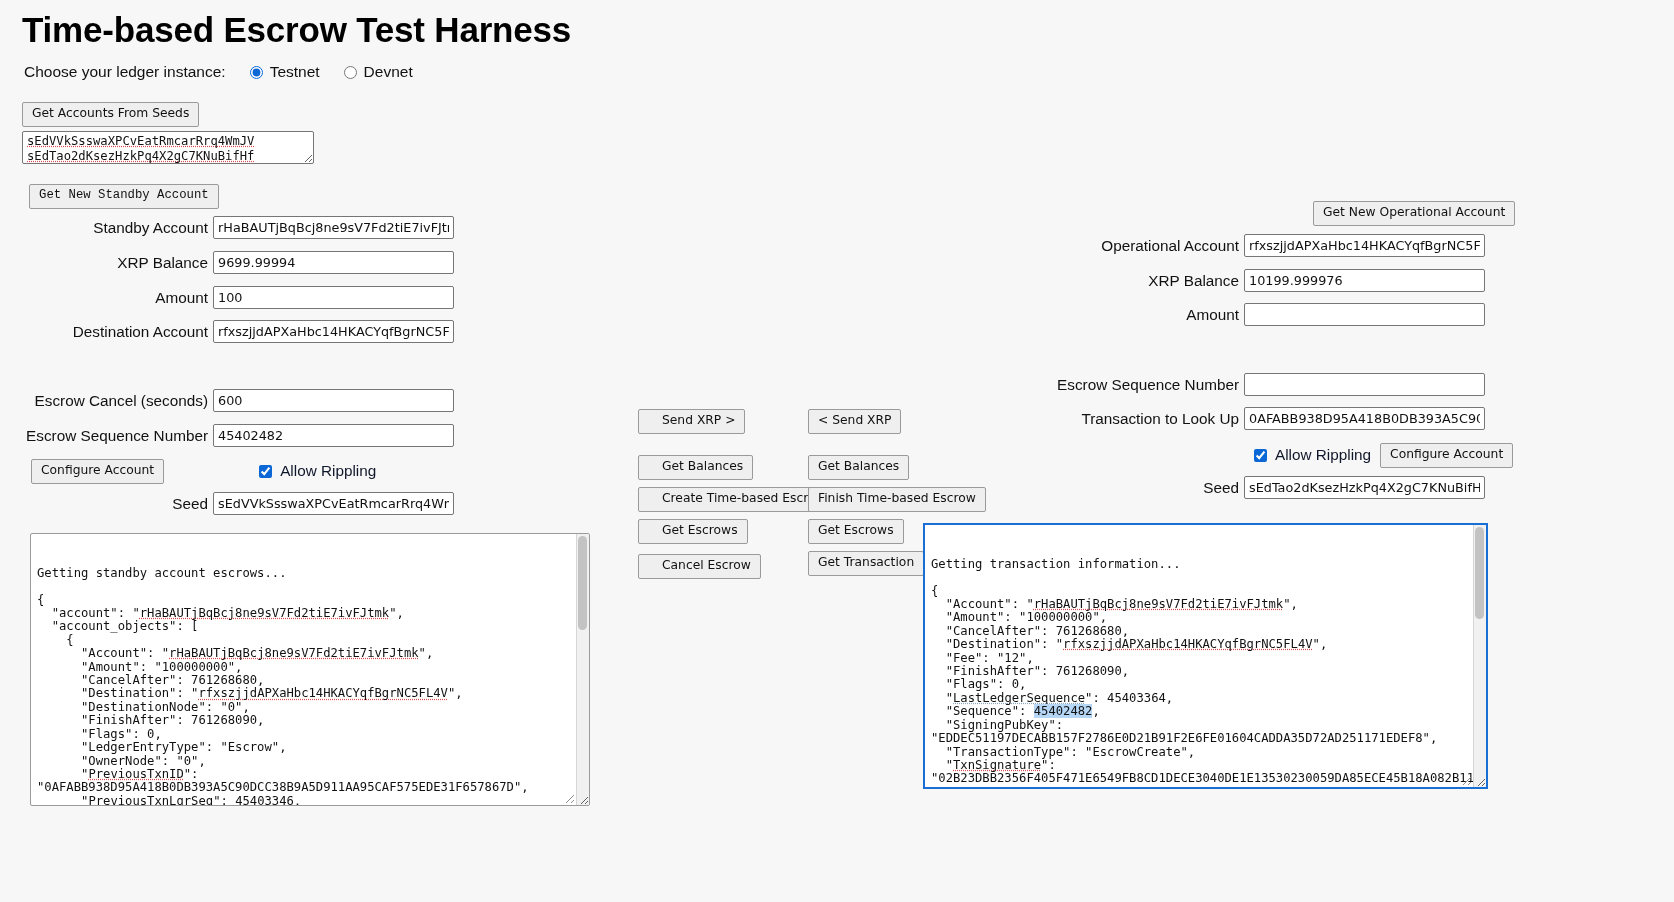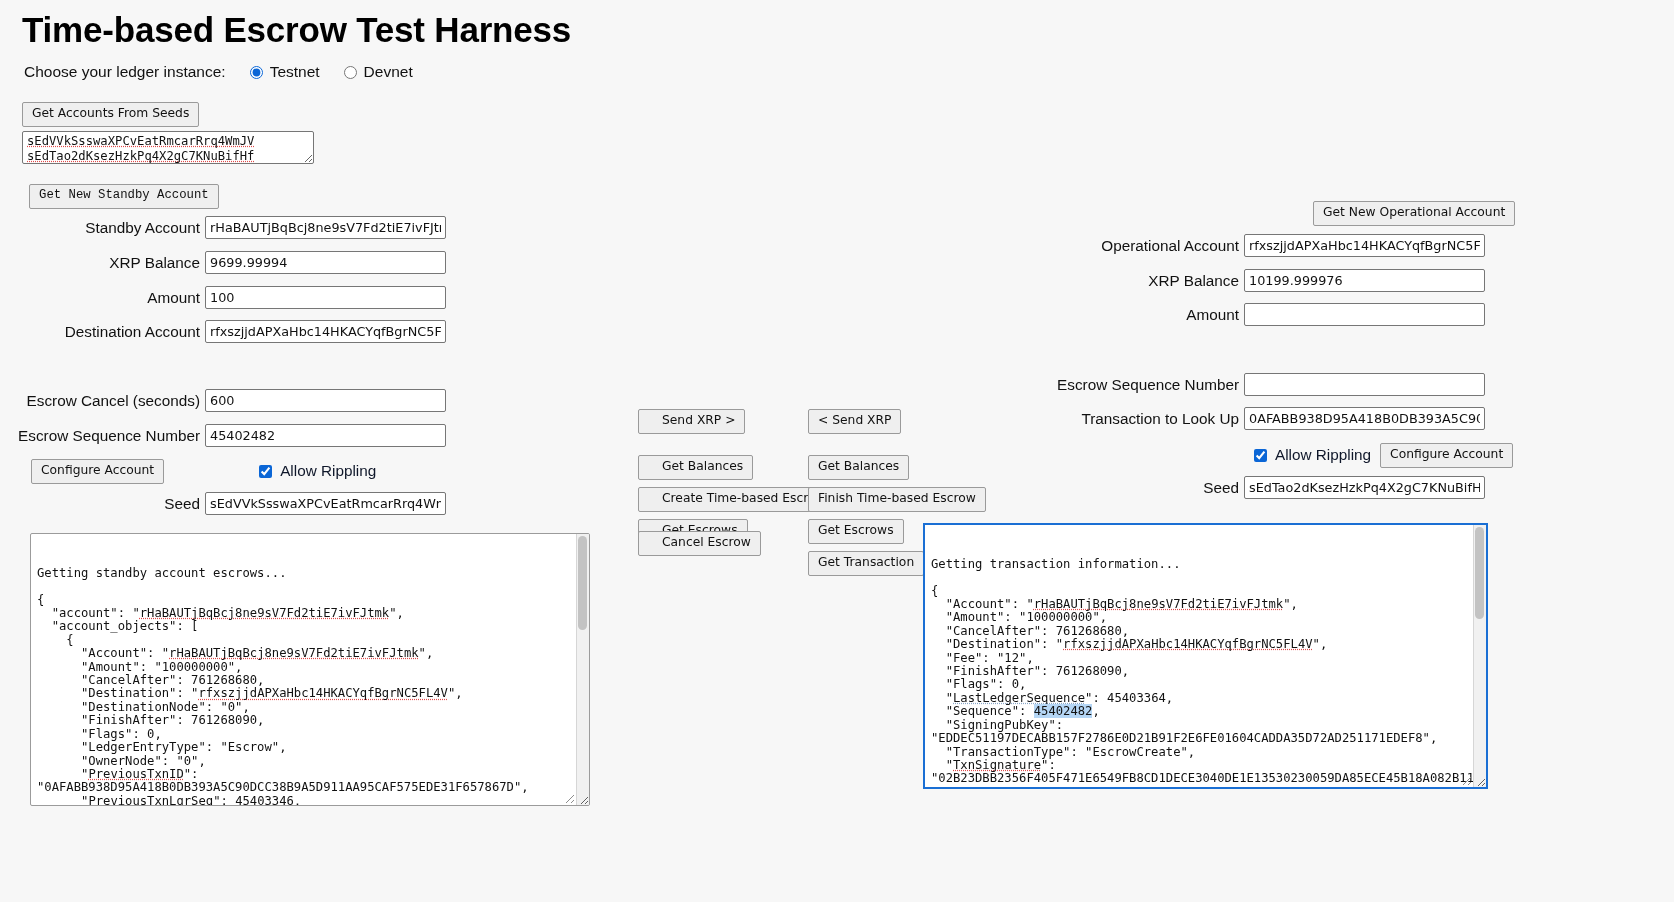--- a/index.html
+++ b/index.html
@@ -106,21 +106,21 @@
     background: #fff;
     border: 1px solid #767676;
     border-radius: 2px;
     padding: 2px 4px;
     height: 23px;
     box-sizing: border-box;
     outline: none;
   }
 
   
-  .left-row { left: 0px; width: 449px; }
+  .left-row { left: 8px; width: 449px; }
   .left-row .label { width: 200px; }
   .left-row input.fld { width: 241px; }
 
   
   .right-row { left: 1035px; width: 450px; justify-content: flex-end;}
   .right-row .label { width: 203px; }
   .right-row input.fld { width: 241px; }
 
   
   .cb-wrap { display: flex; align-items: center; }
@@ -310,21 +310,21 @@
 
   <div class="form-row right-row" style="top:476px">
     <span class="label">Seed</span>
     <input class="fld" type="text" value="sEdTao2dKsezHzkPq4X2gC7KNuBifHf" style="">
   </div>
 
   <button class="btn center-btn col-a" style="top:409px">Send XRP &gt;</button>
   <button class="btn center-btn col-a" style="top:455px">Get Balances</button>
   <button class="btn center-btn col-a" style="top:487px">Create Time-based Escrow</button>
   <button class="btn center-btn col-a" style="top:519px">Get Escrows</button>
-  <button class="btn center-btn col-a" style="top:531px">Cancel Escrow</button>
+  <button class="btn center-btn col-a" style="top:554px">Cancel Escrow</button>
 
   <button class="btn center-btn col-b" style="top:409px">&lt; Send XRP</button>
   <button class="btn center-btn col-b" style="top:455px">Get Balances</button>
   <button class="btn center-btn col-b" style="top:487px">Finish Time-based Escrow</button>
   <button class="btn center-btn col-b" style="top:519px">Get Escrows</button>
   <button class="btn center-btn col-b" style="top:551px">Get Transaction</button>
 
   <div class="out" id="out-left">
     <span class="txt">Getting standby account escrows...</span><span class="txt" id="out-left-body">
 {

